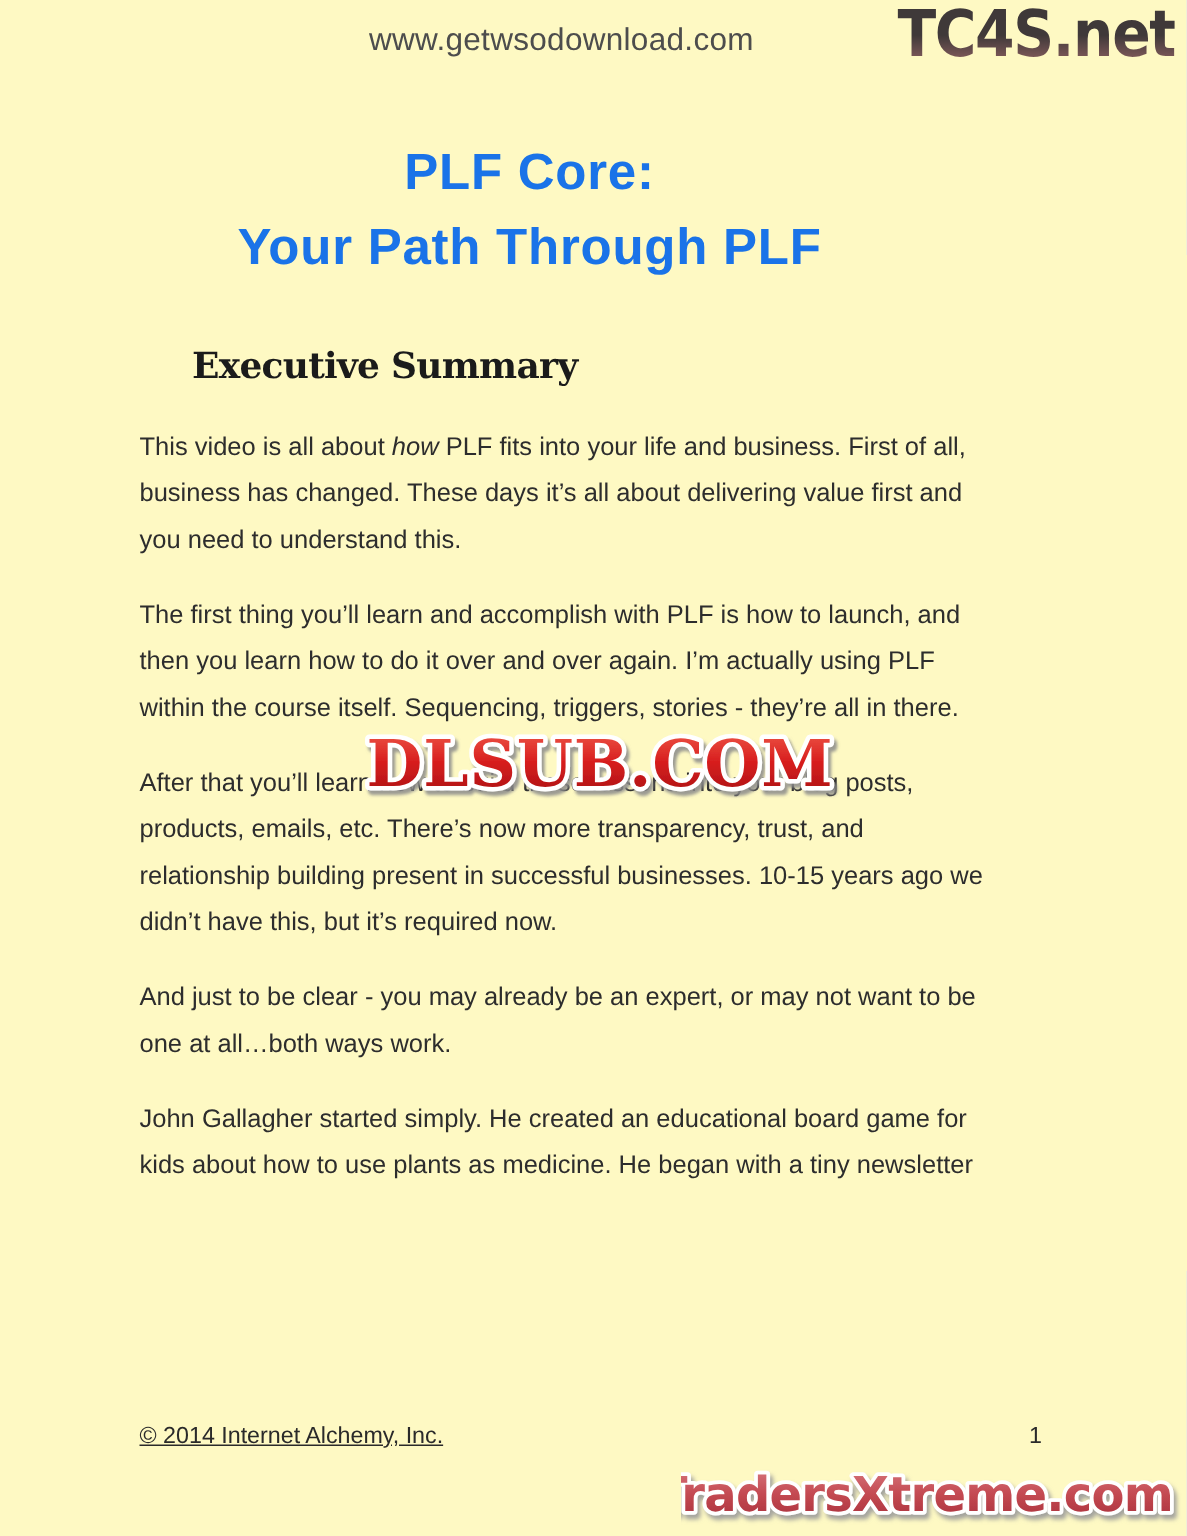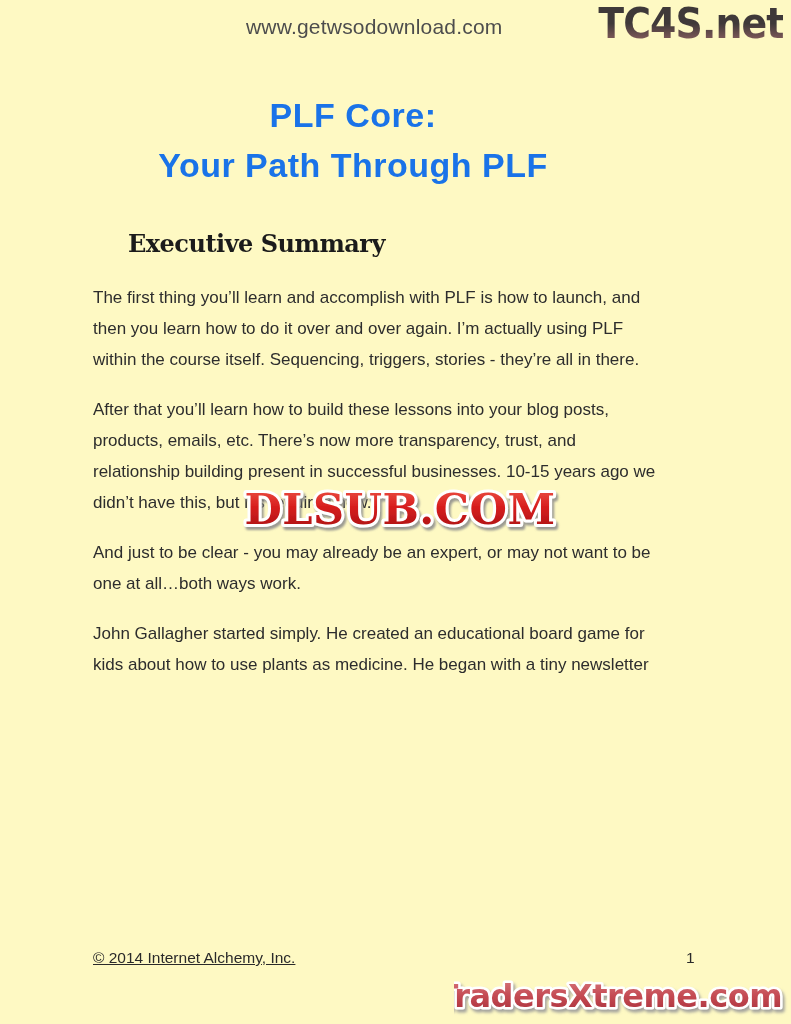--- a/index.html
+++ b/index.html
@@ -91,20 +91,23 @@
   <div class="tc4s-logo">TC4S.net</div>
 
   <div class="doc-title">
     <div>PLF Core:</div>
     <div>Your Path Through PLF</div>
   </div>
 
   <div class="section-heading">Executive Summary</div>
 
   <div class="body-copy">
+    <p><span>This video is all about </span><i>how</i><span> PLF fits into your life and business. First of all,
+business has changed. These days it’s all about delivering value first and
+you need to understand this.</span></p>
     <p>The first thing you’ll learn and accomplish with PLF is how to launch, and
 then you learn how to do it over and over again. I’m actually using PLF
 within the course itself. Sequencing, triggers, stories - they’re all in there.</p>
     <p>After that you’ll learn how to build these lessons into your blog posts,
 products, emails, etc. There’s now more transparency, trust, and
 relationship building present in successful businesses. 10-15 years ago we
 didn’t have this, but it’s required now.</p>
     <p>And just to be clear - you may already be an expert, or may not want to be
 one at all…both ways work.</p>
     <p>John Gallagher started simply. He created an educational board game for

